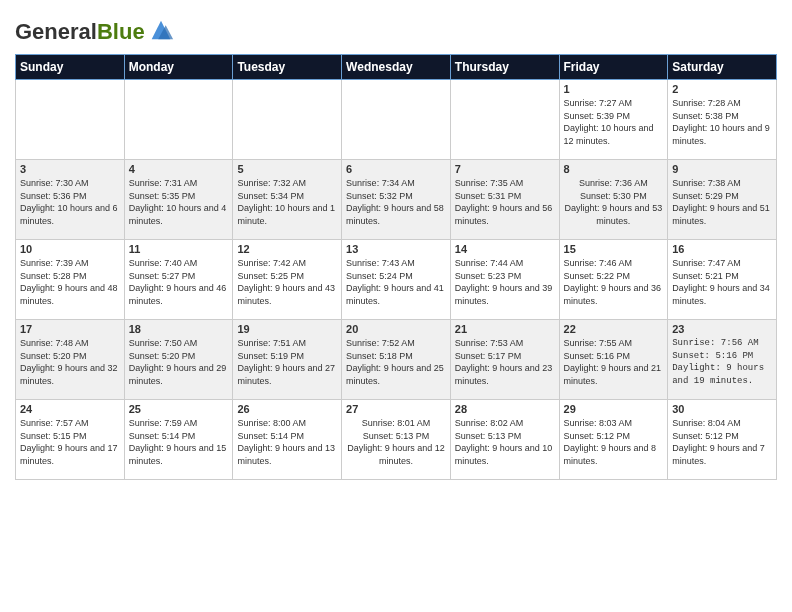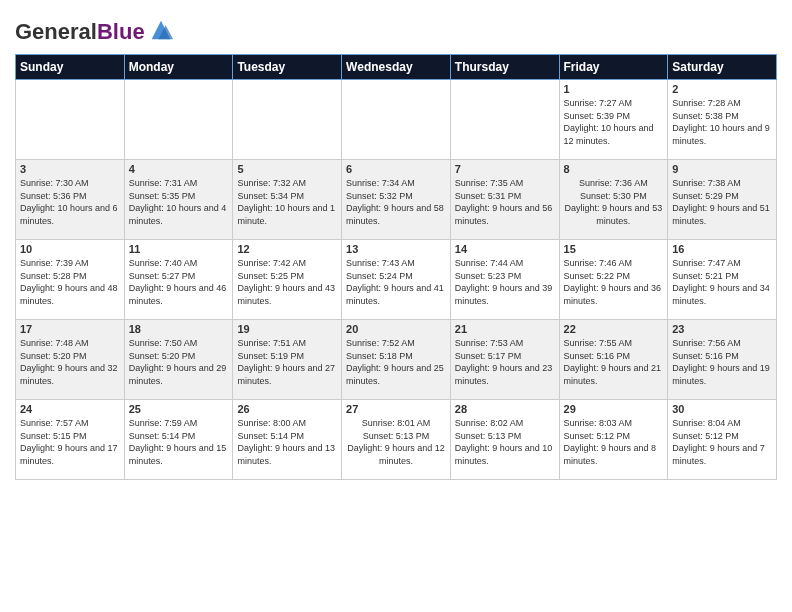--- a/index.html
+++ b/index.html
@@ -95,21 +95,21 @@
     }
   </style>
 </head>
 <body>
 
 <div class="container">
   <div class="header">
     <div class="logo">
       <div>
         <div style="display:flex;align-items:center;">
-          <span class="logo-text"><span style="color:#333">General</span><span style="color:#701a75">Blue</span></span>
+          <span class="logo-text"><span style="color:#333">General</span><span style="color:#4d7c0f">Blue</span></span>
           <svg class="logo-icon" viewBox="0 0 30 30" xmlns="http://www.w3.org/2000/svg">
             <polygon points="5,25 15,5 25,25" fill="#4a90d9"></polygon>
             <polygon points="12,25 20,10 28,25" fill="#2a6bb0" opacity="0.7"></polygon>
           </svg>
         </div>
       </div>
     </div>
     <div class="title-block">
       <div class="month-title"></div>
       <div class="location"></div>
@@ -268,21 +268,21 @@
 Daylight: 9 hours and 23 minutes.</div>
           </td>
           <td>
             <span class="day-number">22</span>
             <div class="day-info" style="white-space: pre-line;">Sunrise: 7:55 AM
 Sunset: 5:16 PM
 Daylight: 9 hours and 21 minutes.</div>
           </td>
           <td>
             <span class="day-number">23</span>
-            <div class="day-info" style="white-space: pre-line;">Sunrise: 7:56 AM
+            <div class="day-info" style="white-space: pre-line; font-family: Liberation Mono, monospace;">Sunrise: 7:56 AM
 Sunset: 5:16 PM
 Daylight: 9 hours and 19 minutes.</div>
           </td>
         </tr>
         <tr>
           <td>
             <span class="day-number">24</span>
             <div class="day-info" style="white-space: pre-line;">Sunrise: 7:57 AM
 Sunset: 5:15 PM
 Daylight: 9 hours and 17 minutes.</div>

